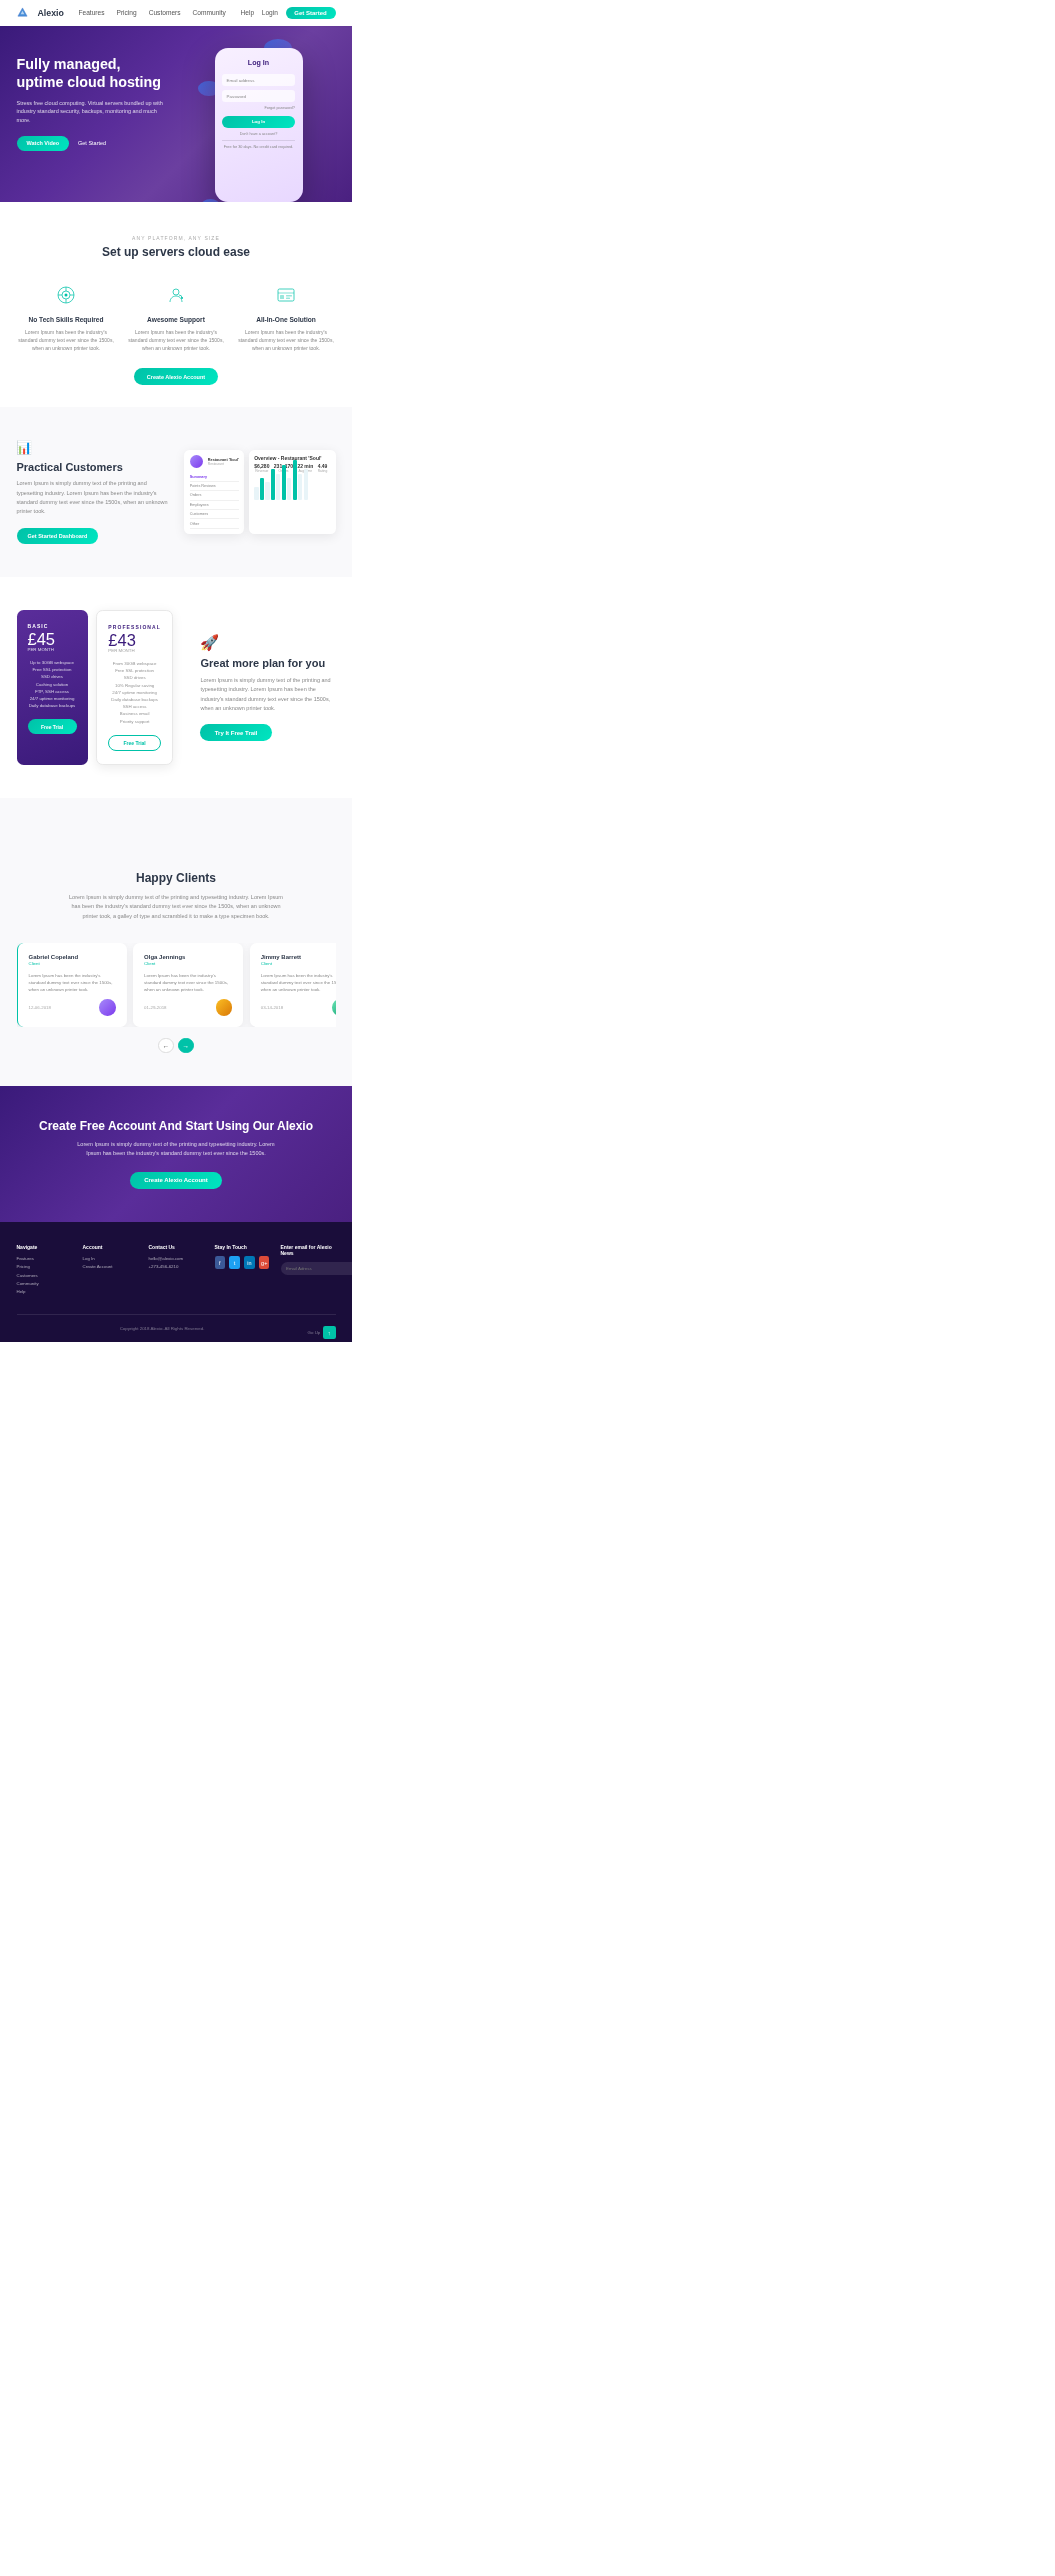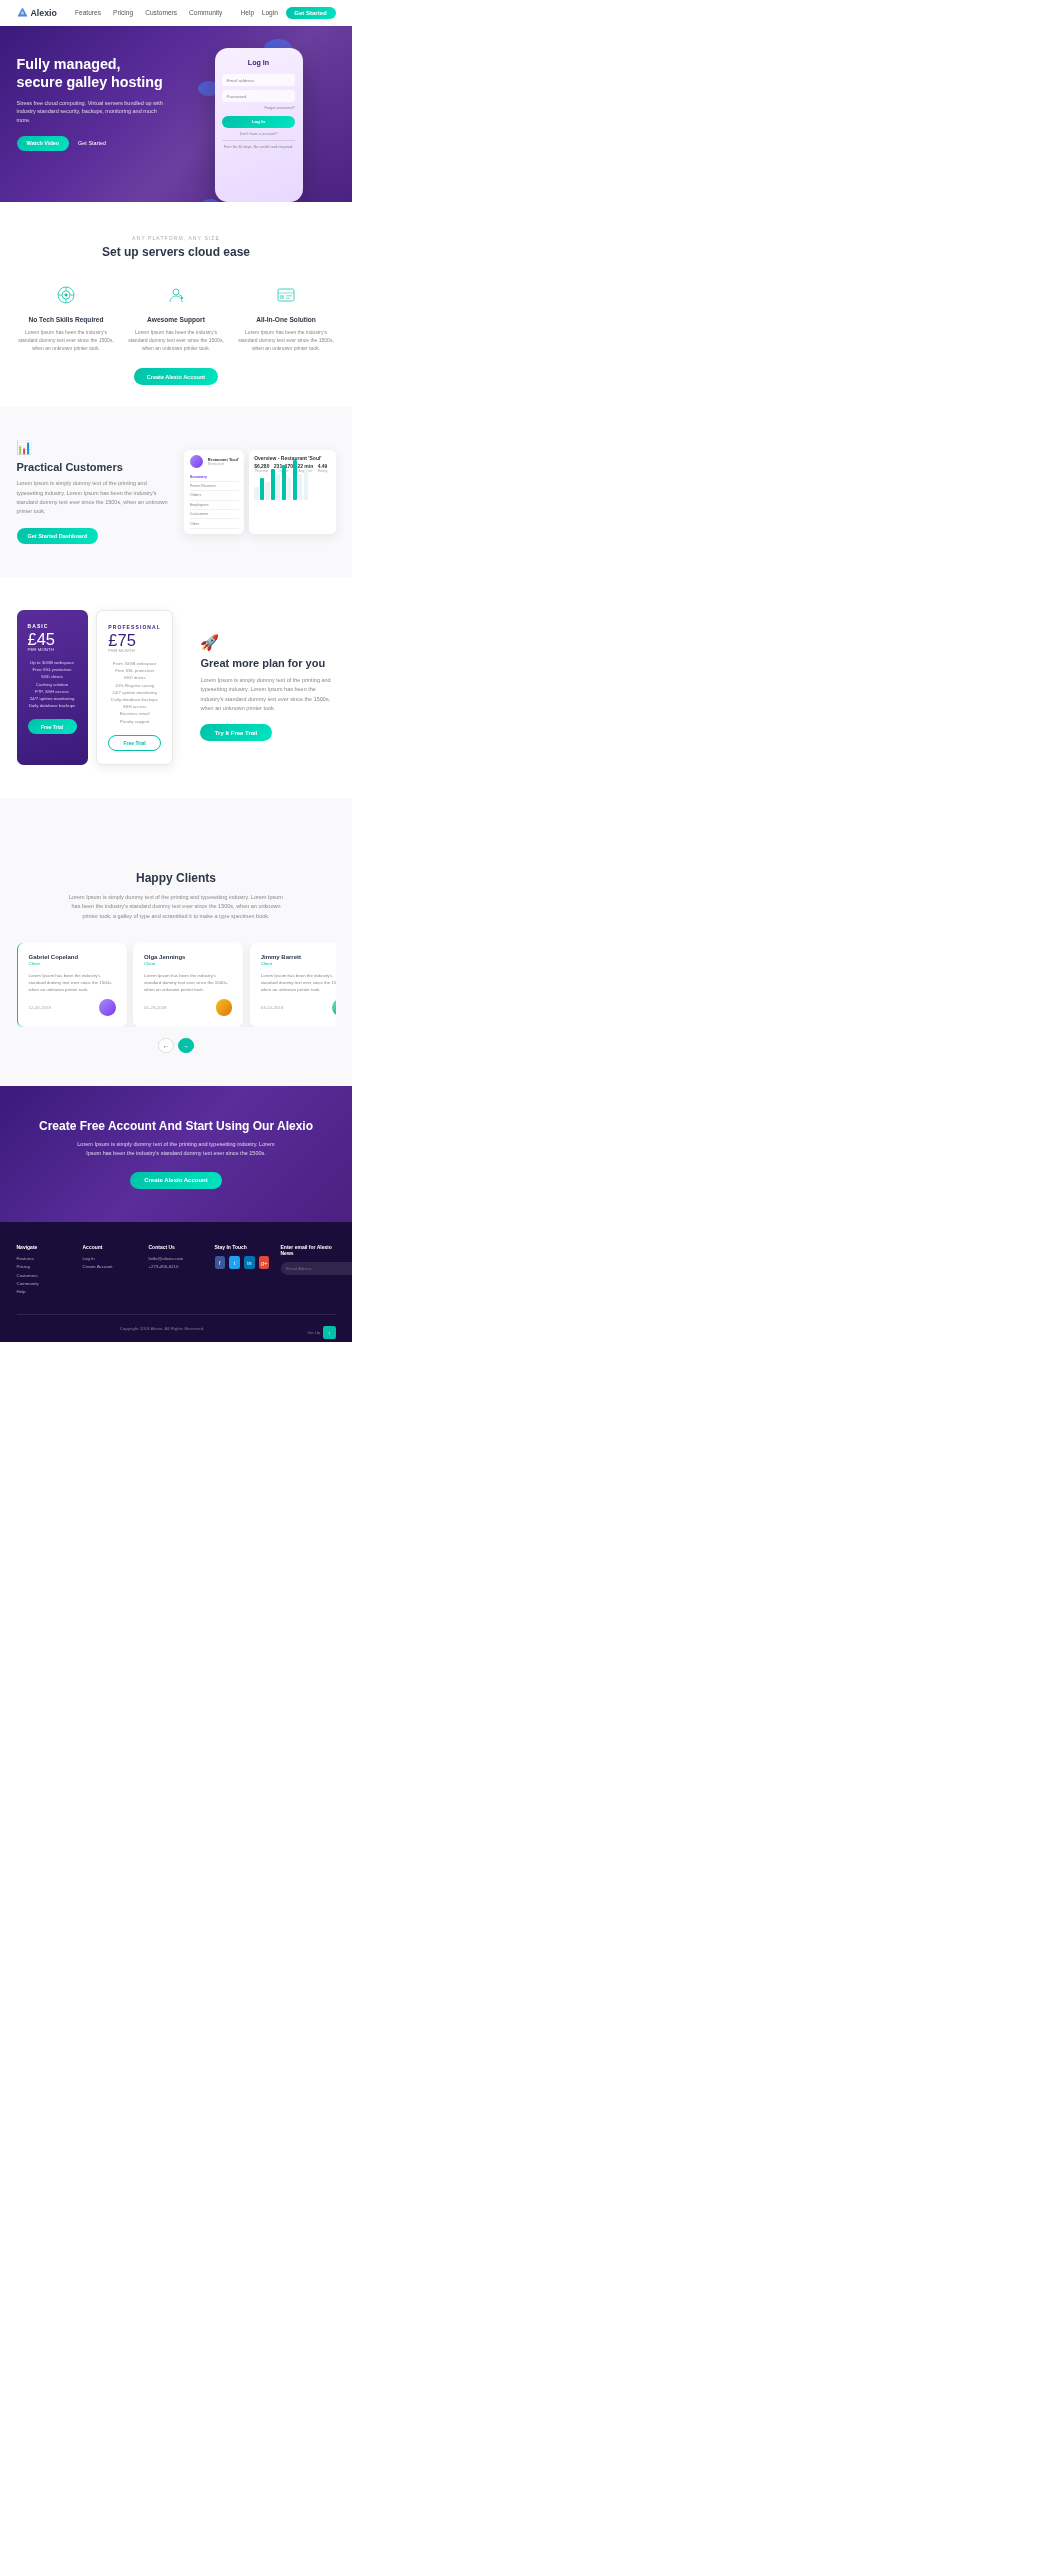--- a/index.html
+++ b/index.html
@@ -4,21 +4,21 @@
   <style>
     * { margin: 0; padding: 0; box-sizing: border-box; }
     body { font-family: 'Segoe UI', Arial, sans-serif; color: #333; background: #fff; width: 352px; }
 
     
     .navbar {
       display: flex; align-items: center; justify-content: space-between;
       padding: 6.6px 16.5px; background: #fff; position: sticky; top: 0; z-index: 100;
       box-shadow: 0 0.5px 2.2px rgba(0,0,0,0.08);
     }
-    .nav-logo { display: flex; align-items: center; gap: 3px; font-weight: 700; font-size: 8.8px; color: #2d3748; }
+    .nav-logo { display: flex; align-items: center; gap: 10px; font-weight: 700; font-size: 8.8px; color: #2d3748; }
     .nav-logo-icon { width: 11px; height: 11px; }
     .nav-links { display: flex; gap: 12px; }
     .nav-links a { font-size: 6.6px; color: #555; text-decoration: none; }
     .nav-right { display: flex; align-items: center; gap: 7.7px; }
     .nav-right a { font-size: 6.6px; color: #555; text-decoration: none; }
     .btn-get-started {
       background: linear-gradient(135deg, #00c2a8, #00e5c0);
       color: #fff; border: none; border-radius: 11px;
       padding: 3.3px 8.8px; font-size: 6px; cursor: pointer; font-weight: 600;
     }
@@ -269,21 +269,21 @@
   </div>
   <div class="nav-right">
     <a>Help</a>
     <a>Login</a>
     <button class="btn-get-started">Get Started</button>
   </div>
 </nav>
 
 <section class="hero">
   <div class="hero-content">
-    <h1>Fully managed, secure galley hosting</h1>
+    <h1>Fully managed, uptime cloud hosting</h1>
     <p>Stress free cloud computing. Virtual servers bundled up with industry standard security, backups, monitoring and much more.</p>
     <div class="hero-buttons">
       <button class="btn-watch">Watch Video</button>
       <button class="btn-get-started-hero">Get Started</button>
     </div>
   </div>
 
   <div class="hero-phone-area">
     <div class="cloud cloud-1"></div>
     <div class="cloud cloud-2"></div>
@@ -430,21 +430,21 @@
       <div class="pricing-feature">Caching solution</div>
       <div class="pricing-feature">FTP, SSH access</div>
       <div class="pricing-feature">24/7 uptime monitoring</div>
       <div class="pricing-feature">Daily database backups</div>
       <button class="btn-free-trial">Free Trial</button>
     </div>
 
     <div class="pricing-card professional">
       <div class="pricing-plan" style="color:#3a1a7a">PROFESSIONAL</div>
       <div class="pricing-amount" style="color:#3a1a7a">
-        <span>£</span><span>75</span>
+        <span>£</span><span>43</span>
       </div>
       <div class="pricing-period" style="color:#888">PER MONTH</div>
       <div class="pricing-feature">From 30GB webspace</div>
       <div class="pricing-feature">Free SSL protection</div>
       <div class="pricing-feature">SSD drives</div>
       <div class="pricing-feature">10% Regular saving</div>
       <div class="pricing-feature">24/7 uptime monitoring</div>
       <div class="pricing-feature">Daily database backups</div>
       <div class="pricing-feature">SSH access</div>
       <div class="pricing-feature">Business email</div>

